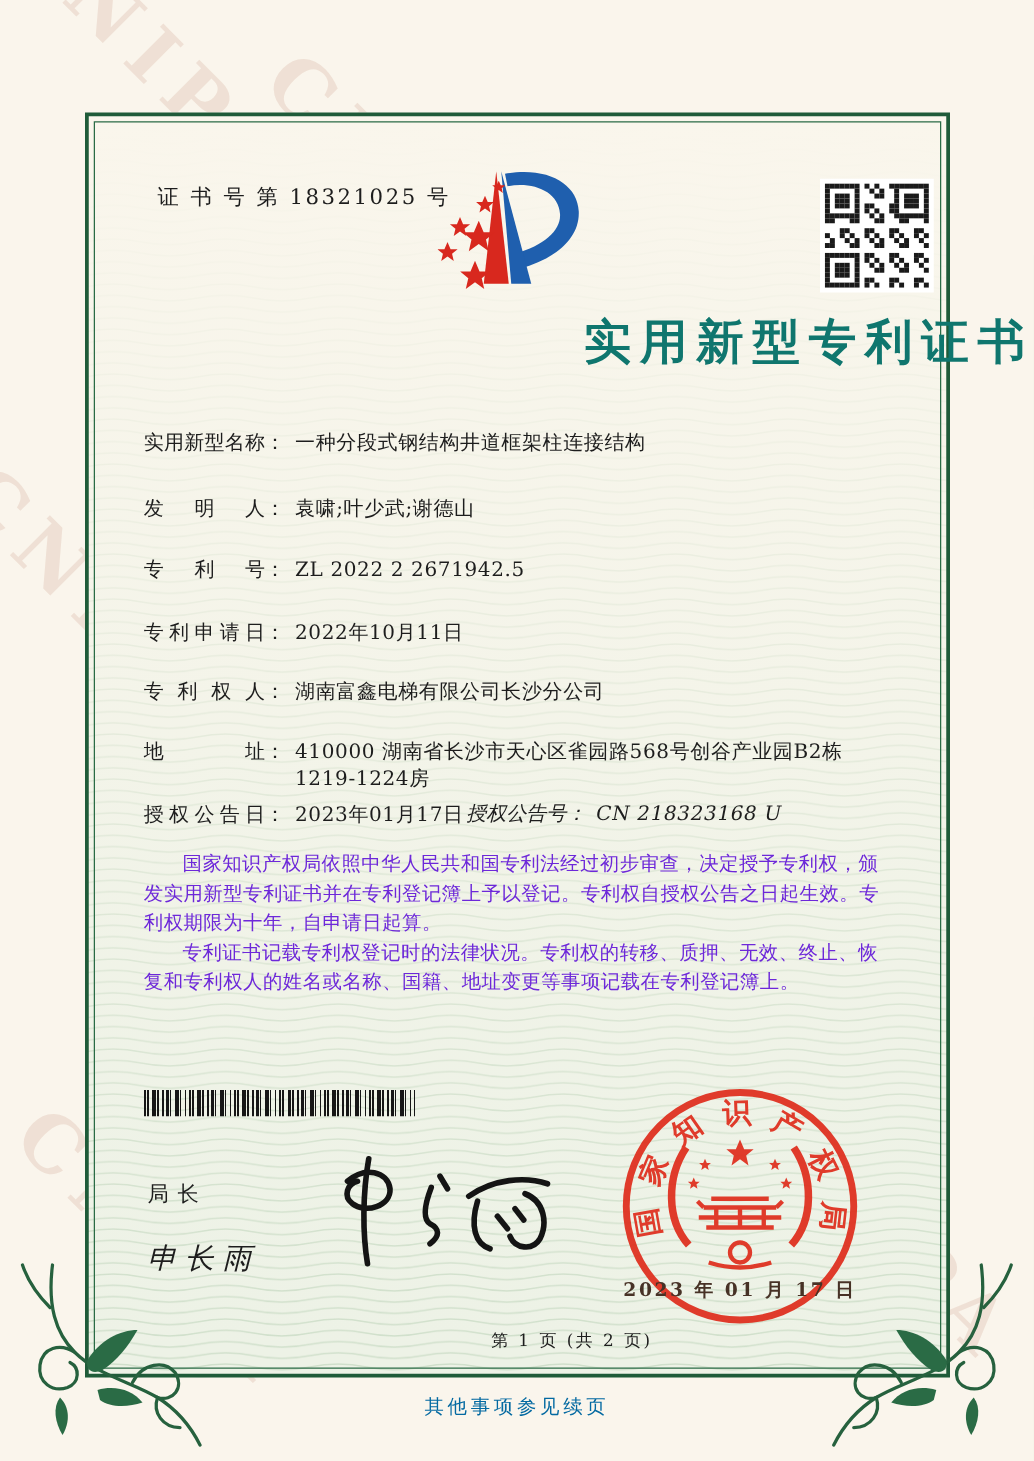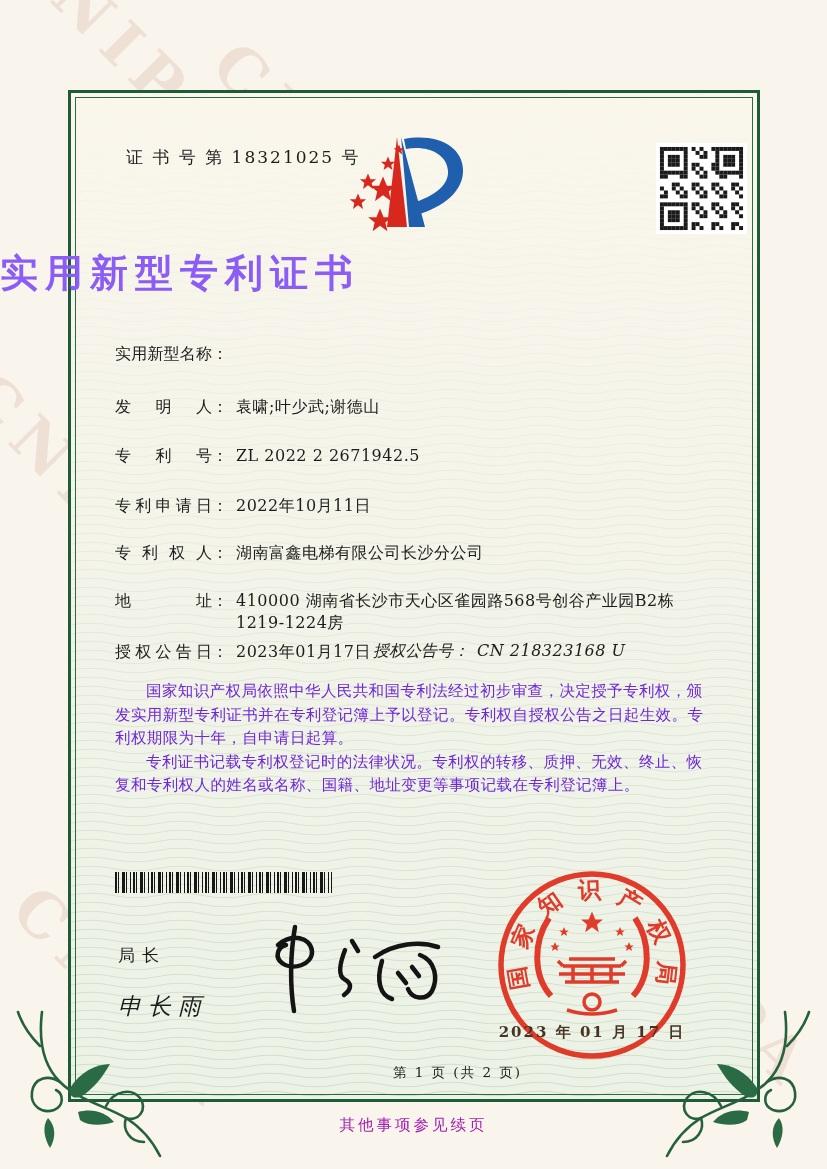--- a/index.html
+++ b/index.html
@@ -12,39 +12,39 @@
       font-family:"DejaVu Serif","Liberation Serif",serif;pointer-events:none;}
   
   .frame{left:68px;top:90px;width:692px;height:1012px;box-sizing:border-box;
          border:3px solid #1f5b39;z-index:2;}
   .frame-inner{position:absolute;inset:4px;border:1px solid #2a6b45;}
   .waves{left:68px;top:90px;z-index:1;}
   .flourish{z-index:3;}
   
   .content{z-index:4;}
   .cert-no{left:126px;top:146px;font-size:17px;letter-spacing:2px;}
-  .title{left:0;top:248px;width:827px;text-align:left;font-size:38px;font-weight:bold;
-         letter-spacing:7px;color:#8b5cf6;}
+  .title{left:0;top:248px;width:827px;text-align:right;font-size:38px;font-weight:bold;
+         letter-spacing:7px;color:#0f766e;}
   .frow{left:115px;width:608px;display:flex;font-size:16px;line-height:22px;}
   .flabel{display:inline-block;width:97px;text-align:justify;text-align-last:justify;flex:none;}
   .fcolon{flex:none;}
   .fvalue{margin-left:8px;letter-spacing:0.5px;white-space:pre-wrap;}
   .grant-right{left:373px;top:641px;display:flex;font-size:16px;font-style:italic;}
   .paras{left:115px;top:680px;width:602px;font-size:15.5px;line-height:23.5px;color:#6d28d9;}
   .paras p{margin:0;text-indent:2em;letter-spacing:0.4px;}
   .barcode{left:115px;top:872px;width:217px;height:21px;
      background:repeating-linear-gradient(90deg,
        #161616 0 2px,transparent 2px 3px,#161616 3px 4px,transparent 4px 7px,
        #161616 7px 10px,transparent 10px 11px,#161616 11px 12px,transparent 12px 15px,
        #161616 15px 16px,transparent 16px 18px);}
   .sign-role{left:118px;top:944px;font-size:17px;letter-spacing:7px;}
   .sign-name{left:118px;top:991px;font-size:23px;letter-spacing:7px;font-style:italic;}
   .page-no{left:0;top:1064px;width:827px;text-align:center;font-size:13.5px;letter-spacing:2px;padding-left:44px;}
   .footer-note{left:0;top:1115px;width:827px;text-align:center;font-size:15.5px;
-               letter-spacing:3px;color:#a21caf;}
+               letter-spacing:3px;color:#0369a1;}
   .qr-box{left:656px;top:143px;width:91px;height:91px;background:#fff;padding:0;}
   .seal{left:497px;top:870px;opacity:0.93;z-index:5;}
 </style>
 </head>
 <body>
 
 <div>
   <span class="wm" style="left:-22px;top:6px">CNIPA</span>
   <span class="wm" style="left:182px;top:118px">CNIPA</span>
   <span class="wm" style="left:520px;top:292px">CNIPA</span>
@@ -318,20 +318,21 @@
       <rect x="18" y="20" width="1" height="1"></rect>
       <rect x="20" y="20" width="1" height="1"></rect>
     </svg>
 </div>
 
 <div class="abs content title">实用新型专利证书</div>
 
 <div class="abs content frow" style="top:343px">
   <span class="flabel">实用新型名称</span>
     <span class="fcolon">：</span>
+  <span class="fvalue">一种分段式钢结构井道框架柱连接结构</span>
 </div>
 <div class="abs content frow" style="top:396px">
   <span class="flabel">发明人</span>
     <span class="fcolon">：</span>
   <span class="fvalue">袁啸;叶少武;谢德山</span>
 </div>
 <div class="abs content frow" style="top:445px">
   <span class="flabel">专利号</span>
     <span class="fcolon">：</span>
   <span class="fvalue">ZL 2022 2 2671942.5</span>

